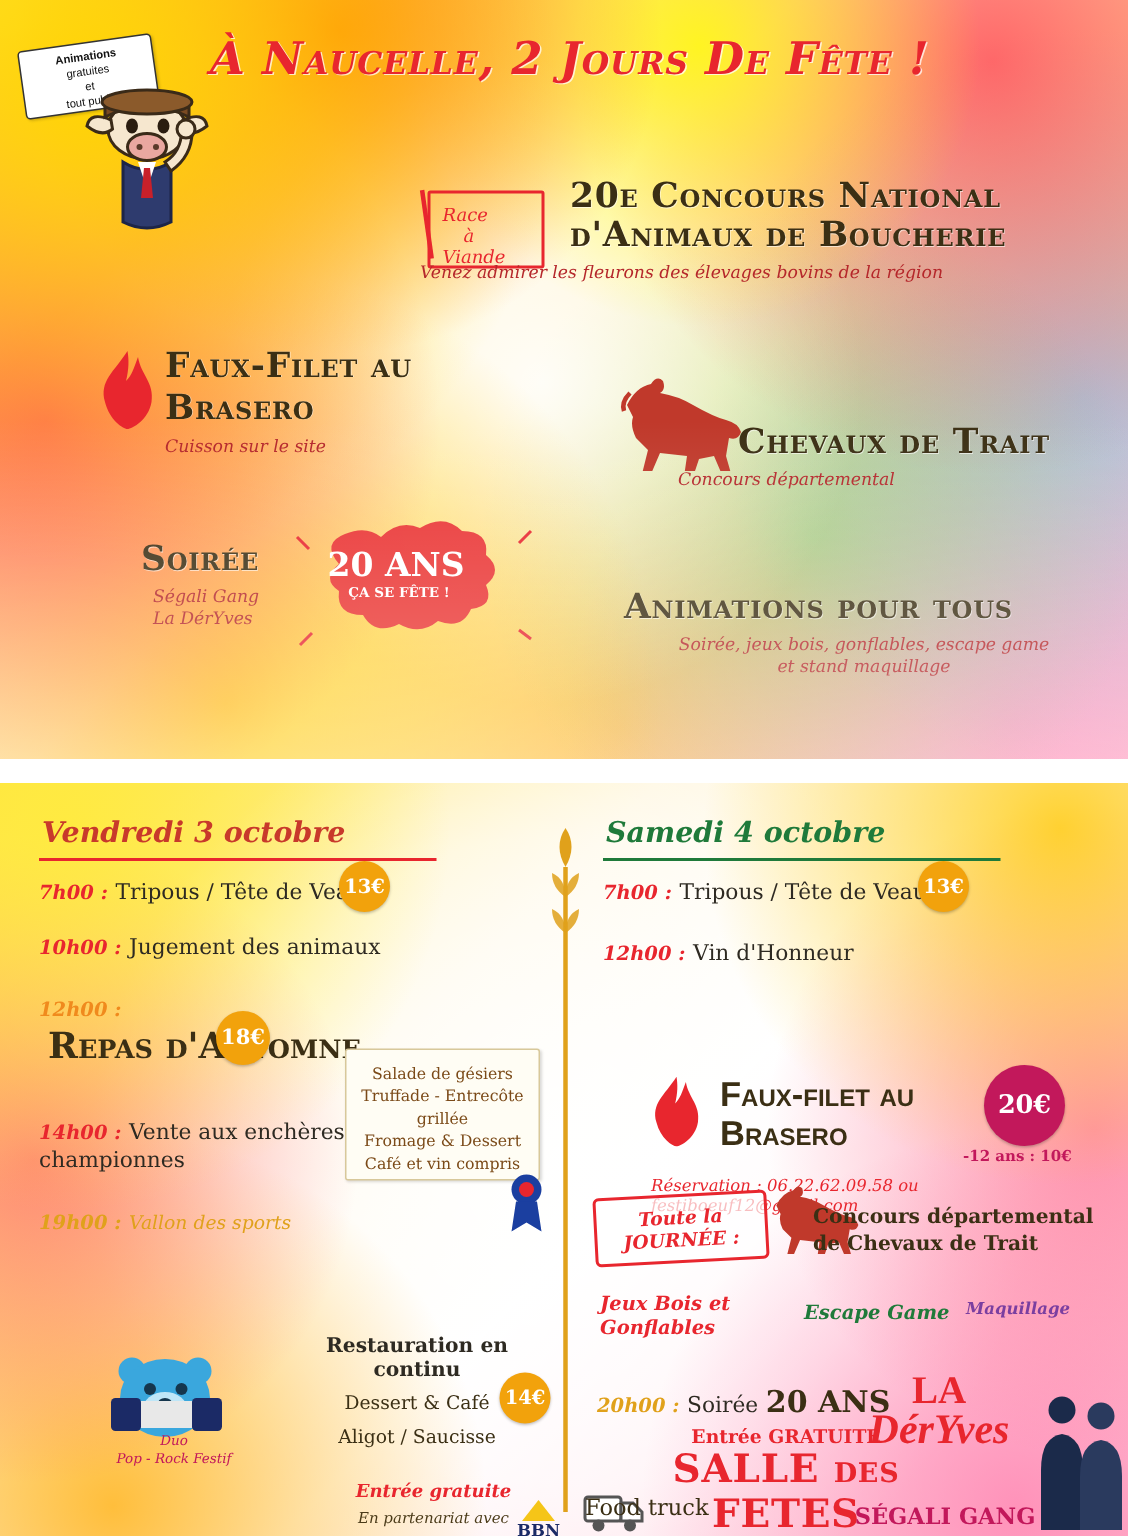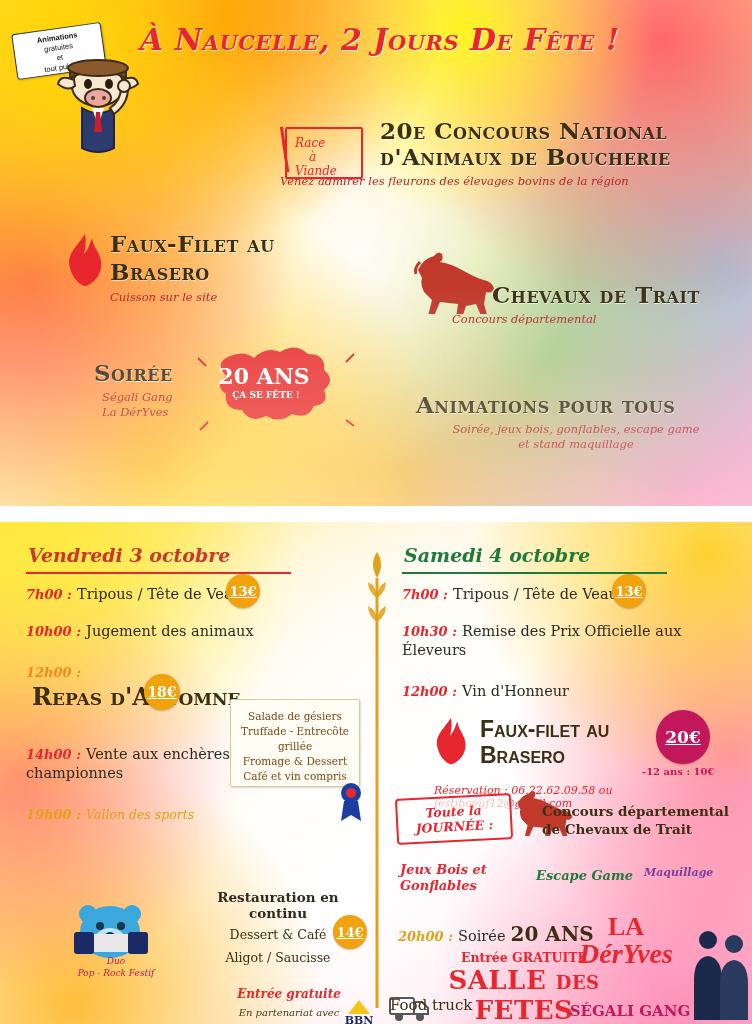--- a/index.html
+++ b/index.html
@@ -124,21 +124,20 @@
   .lab{display:inline;color:#2e2a22;font-size:14.5px;}
   .lab.big{
     display:block;font-weight:bold;font-variant:small-caps;font-size:24px;
     line-height:27px;color:#3b2f14;margin-top:2px;
   }
 
   .price{
     position:absolute;display:flex;align-items:center;justify-content:center;
     border-radius:50%;color:#fff;font-family:"DejaVu Serif",serif;font-weight:bold;
     box-shadow:0 1px 2px rgba(0,0,0,.25);
-    text-decoration:underline;
   }
   .price.p13{width:34px;height:34px;font-size:13px;background:#f2a20c;}
   .price.p18{width:36px;height:36px;font-size:14px;background:#f2a20c;}
   .price.p14{width:34px;height:34px;font-size:13px;background:#f2a20c;}
   .price.p20{
     width:54px;height:54px;font-size:17px;background:#c2185b;flex-direction:column;line-height:16px;
   }
 
   
   .scroll{
@@ -430,24 +429,20 @@
     <div class="col right">
       <div class="daytitle green">Samedi 4 octobre</div>
       <div class="rule green"></div>
 
       <div class="item">
         <span class="hr">7h00 :</span>
         <span class="lab">Tripous / Tête de Veau</span>
         <span class="price p13" style="left:210px;top:-10px;">13€</span>
       </div>
 
-      <div class="item" style="margin-top:18px;">
-        <span class="hr">10h30 :</span>
-        <span class="lab">Remise des Prix Officielle aux Éleveurs</span>
-      </div>
 
       <div class="item" style="margin-top:22px;">
         <span class="hr">12h00 :</span>
         <span class="lab">Vin d'Honneur</span>
       </div>
 
       <svg style="position:absolute;left:38px;top:172px;width:38px;height:50px;" viewBox="0 0 42 56">
         <path d="M21 2 C12 16 2 22 6 36 C9 48 18 54 21 54 C24 54 35 48 37 36 C39 23 30 18 28 6 C25 14 24 18 20 22 C22 14 22 8 21 2 Z" fill="#e8262e"></path>
       </svg>
       <div style="position:absolute;left:86px;top:170px;width:200px;">

